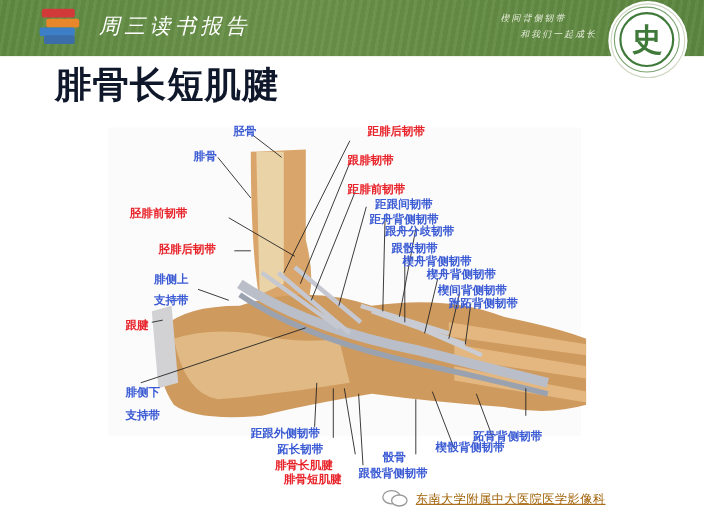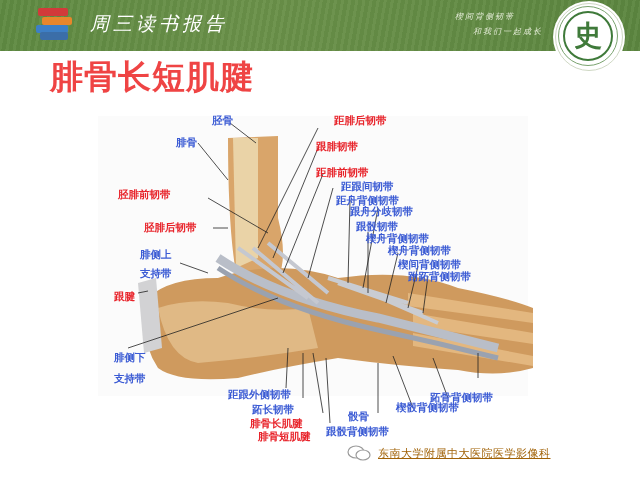--- a/index.html
+++ b/index.html
@@ -8,21 +8,21 @@
   .banner-texture { position:absolute; inset:0; background:repeating-linear-gradient(100deg, rgba(255,255,255,0.04) 0 3px, rgba(0,0,0,0.03) 3px 7px); }
   .books { position:absolute; left:34px; top:6px; width:40px; height:34px; }
   .book { position:absolute; height:8px; border-radius:2px; }
   .brand { position:absolute; left:90px; top:11px; font-family:"DejaVu Serif", serif; font-style:italic; color:#ffffff; font-size:19px; letter-spacing:4px; }
   .motto { position:absolute; left:455px; top:9px; color:#e6edd9; font-family:"DejaVu Serif", serif; font-style:italic; font-size:8px; letter-spacing:2px; line-height:15px; }
   .motto .l2 { padding-left:18px; }
   .seal { position:absolute; left:555px; top:3px; width:66px; height:66px; border-radius:50%; background:#ffffff; border:1px solid #cfd8c4; box-shadow:0 0 0 2px #ffffff; }
   .seal-inner { position:absolute; left:7px; top:7px; width:50px; height:50px; border-radius:50%; border:2px solid #3f7a3a; box-sizing:border-box; display:flex; align-items:center; justify-content:center; }
   .seal-glyph { color:#3f7a3a; font-size:28px; font-weight:bold; font-family:"DejaVu Serif", serif; }
   .seal-ring { position:absolute; left:2px; top:2px; width:60px; height:60px; border-radius:50%; border:1px solid #7aa36f; box-sizing:border-box; }
-  .title { position:absolute; left:50px; top:55px; font-size:33px; font-weight:bold; color:#ef4444; letter-spacing:1px; }
+  .title { position:absolute; left:50px; top:55px; font-size:33px; font-weight:bold; color:#0f172a; letter-spacing:1px; }
   .figure { position:absolute; left:78px; top:108px; width:455px; height:335px; }
   .anatomy { position:absolute; left:0; top:0; width:455px; height:335px; }
   .lbl { position:absolute; font-family:"DejaVu Serif", serif; font-size:10.5px; font-weight:bold; white-space:nowrap; line-height:12px; }
   .blue { color:#3b5bd4; }
   .red { color:#e8232a; }
   .watermark { position:absolute; left:346px; top:444px; color:#a16207; font-size:11px; letter-spacing:0.5px; display:flex; align-items:center; gap:6px;text-decoration:underline; }
   .wm-icon { width:26px; height:18px; }
 </style>
 </head>
 <body>

